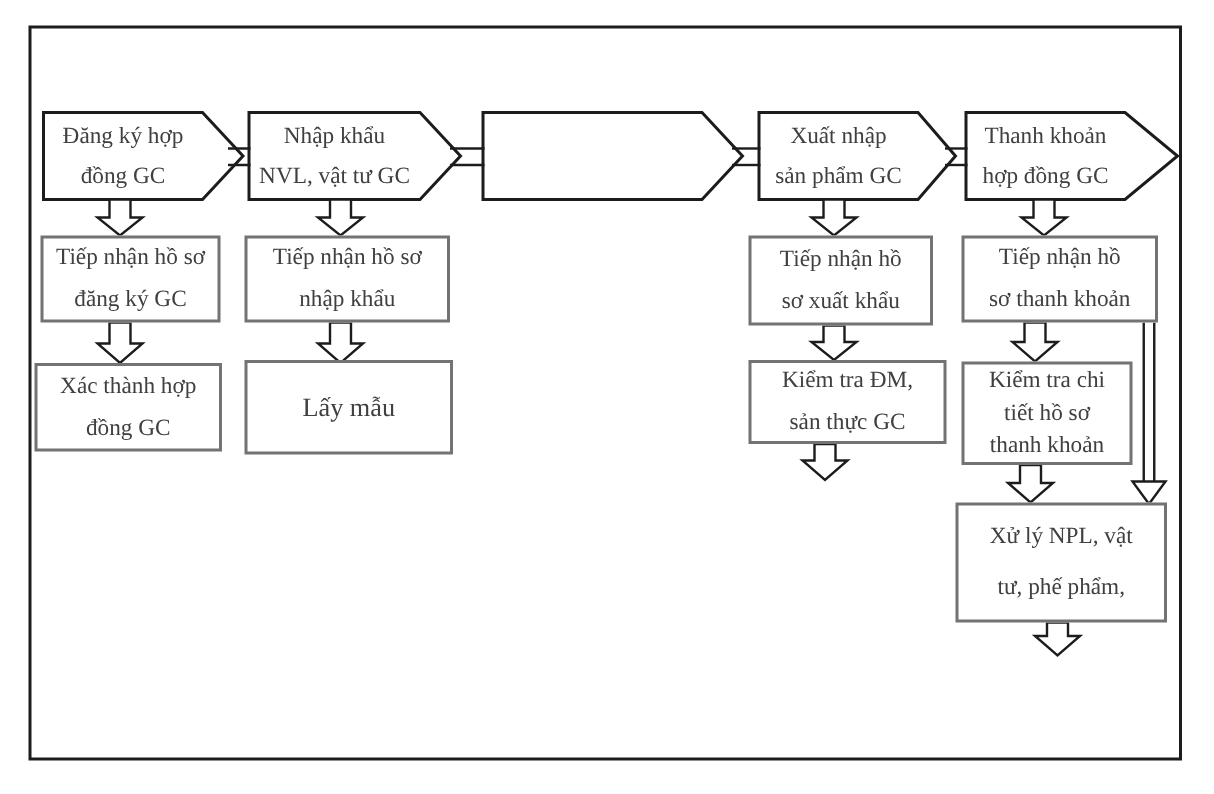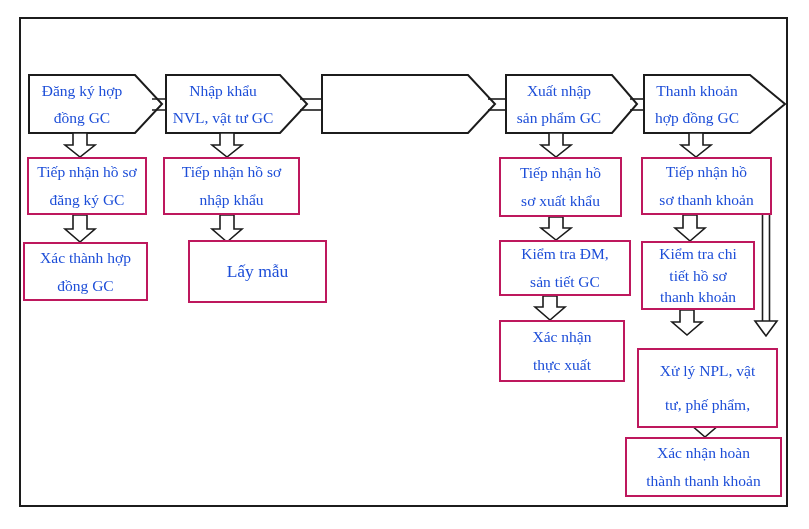--- a/index.html
+++ b/index.html
@@ -1,35 +1,35 @@
 <!DOCTYPE html>
 <html><head>
 <meta charset="utf-8">
 <style>
   html,body { margin:0; padding:0; background:#ffffff; }
   .canvas {
     position:relative; width:809px; height:529px; background:#fff;
-    font-family:"Liberation Serif", serif; color:#1d4ed8; overflow:hidden;border-radius:31px;
+    font-family:"Liberation Serif", serif; color:#404040; overflow:hidden;border-radius:31px;
   }
   .frame {
     position:absolute; left:19px; top:17px; width:765px; height:486px;
     border:2px solid #1c1c1c;
   }
   .overlay { position:absolute; left:0; top:0; width:809px; height:529px; }
   .shape  { fill:#ffffff; stroke:#1c1c1c; stroke-width:2; }
   .arrow  { fill:#ffffff; stroke:#1c1c1c; stroke-width:1.6; }
   .dline  { stroke:#1c1c1c; stroke-width:1.6; }
   .label, .box {
     position:absolute; display:flex; align-items:center; justify-content:center;
     text-align:center; white-space:pre-line; font-size:15.5px; line-height:1.75;
   }
-  .box { border:2px solid #be185d; background:#fff; line-height:1.8; }
+  .box { border:2px solid #737373; background:#fff; line-height:1.8; }
   .lh-tight { line-height:1.38; }
   .lh-wide  { line-height:2.2; }
-  .fs-lg    { font-size:17.5px;margin-left:25px; }
+  .fs-lg    { font-size:17.5px; }
 </style>
 </head>
 <body>
 
 <div class="canvas">
 
   <div class="frame"></div>
 
   <svg class="overlay" viewBox="0 0 809 529" xmlns="http://www.w3.org/2000/svg">
 
@@ -87,26 +87,22 @@
   <div class="box" style="left:27px;top:157px;width:116px;height:54px">Tiếp nhận hồ sơ
 đăng ký GC</div>
   <div class="box" style="left:23px;top:242px;width:121px;height:55px">Xác thành hợp
 đồng GC</div>
   <div class="box" style="left:163px;top:157px;width:133px;height:54px">Tiếp nhận hồ sơ
 nhập khẩu</div>
   <div class="box fs-lg" style="left:163px;top:240px;width:135px;height:59px">Lấy mẫu</div>
   <div class="box" style="left:499px;top:157px;width:119px;height:56px">Tiếp nhận hồ
 sơ xuất khẩu</div>
   <div class="box" style="left:499px;top:240px;width:128px;height:52px">Kiểm tra ĐM,
-sản tiết GC</div>
-  <div class="box" style="left:499px;top:320px;width:122px;height:58px">Xác nhận
-thực xuất</div>
+sản thực GC</div>
   <div class="box" style="left:641px;top:157px;width:127px;height:54px">Tiếp nhận hồ
 sơ thanh khoản</div>
   <div class="box lh-tight" style="left:641px;top:241px;width:110px;height:65px">Kiểm tra chi
 tiết hồ sơ
 thanh khoản</div>
-  <div class="box lh-wide" style="left:637px;top:348px;width:137px;height:76px">Xử lý NPL, vật
+  <div class="box lh-wide" style="left:637px;top:335px;width:137px;height:76px">Xử lý NPL, vật
 tư, phế phẩm,</div>
-  <div class="box" style="left:625px;top:437px;width:153px;height:56px">Xác nhận hoàn
-thành thanh khoản</div>
 
 </div>
 
 </body></html>

